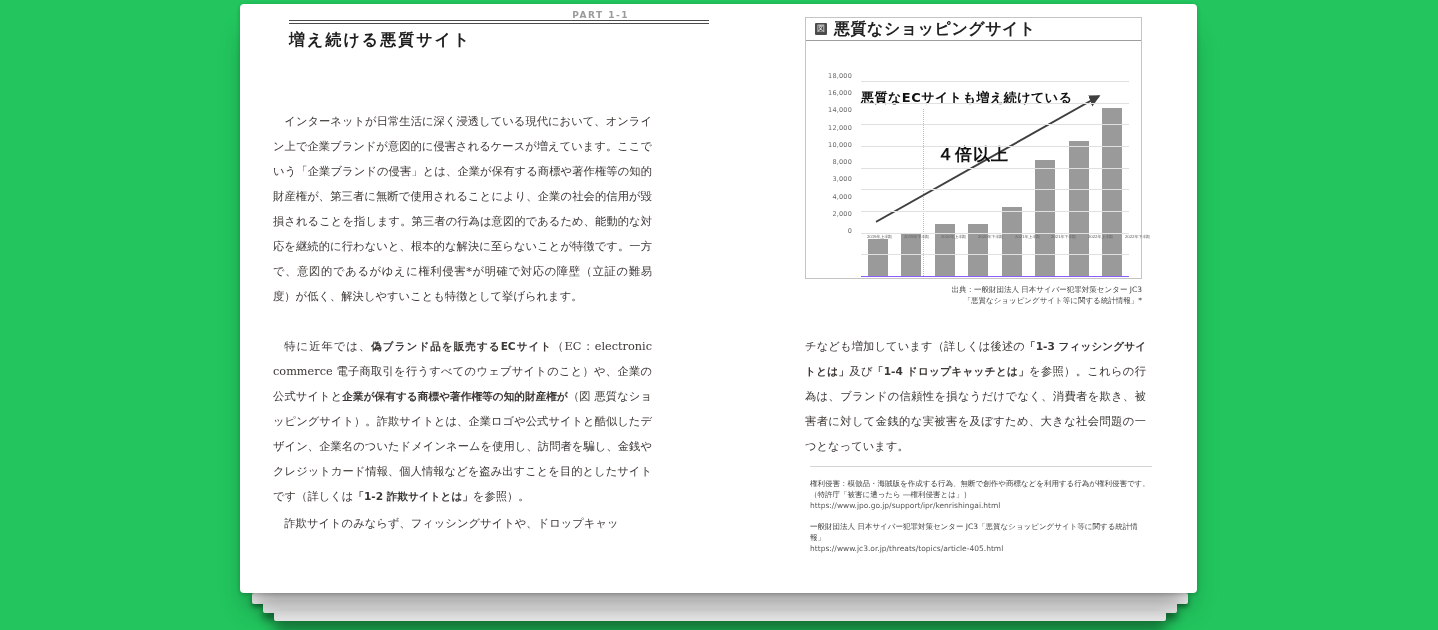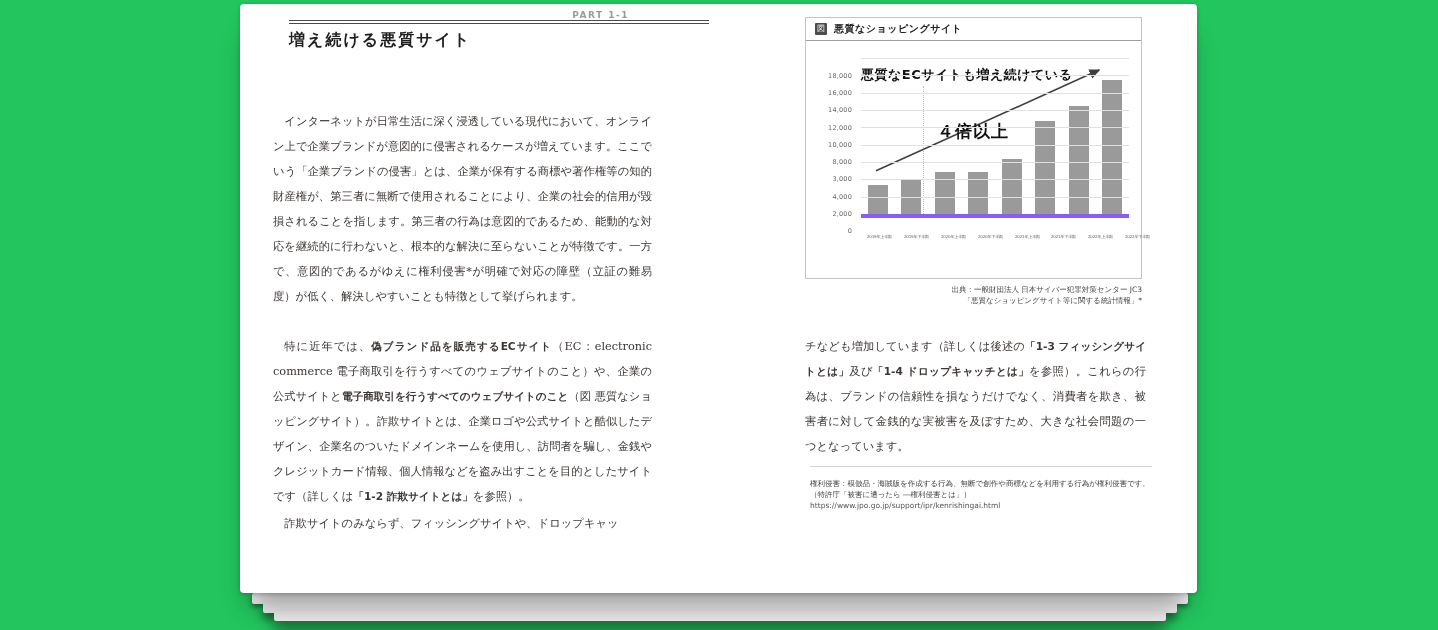--- a/index.html
+++ b/index.html
@@ -32,27 +32,27 @@
   .p1 { top:105px; } .p2 { top:330px; } .p3 { top:507px; } .pr1 { top:330px; }
   .bold-g { font-family:"DejaVu Sans", sans-serif; font-weight:600; font-size:10.6px; }
 
   
   .figure-box { position:absolute; left:565px; top:13px; width:337px; height:262px;
                 background:#fff; border:1px solid #c4c4c4; }
   .figure-header { display:flex; align-items:center; gap:7px; height:23px; padding:0 9px;
                    border-bottom:1px solid #9e9e9e; }
   .figure-label { width:12px; height:12px; background:#4c4c4c; color:#fff; font-family:"DejaVu Sans", sans-serif;
                   font-size:8px; line-height:12px; text-align:center; border-radius:1px; flex:0 0 auto; }
-  .figure-title { font-family:"DejaVu Sans", sans-serif; font-size:10px; font-weight:bold; color:#222; letter-spacing:.5px; }
+  .figure-title { font-family:"DejaVu Sans", sans-serif; font-size:16px; font-weight:bold; color:#222; letter-spacing:.5px; }
 
   .chart-y-axis { position:absolute; left:0; top:58px; width:52px; height:155px; }
   .ytick { position:absolute; right:6px; transform:translateY(-50%); font-family:"DejaVu Sans", sans-serif;
            font-size:6.5px; color:#666; letter-spacing:.2px; }
-  .chart-plot { position:absolute; left:55px; top:40px; width:268px; height:160px;
-                border-bottom:4px solid #8b5cf6; }
+  .chart-plot { position:absolute; left:55px; top:63px; width:268px; height:196px;
+                border-bottom:1px solid #8b5cf6; }
   .gridline { position:absolute; left:0; width:100%; height:1px; background:#e0e0e0; }
   .bars { position:absolute; inset:0; display:flex; align-items:flex-end; justify-content:space-around; }
   .bar { width:20px; }
   .chart-x-axis { position:absolute; left:55px; top:216px; width:268px; display:flex; }
   .xtick { flex:1 1 0; text-align:center; font-family:"DejaVu Sans", sans-serif; font-size:6px;
            color:#666; white-space:nowrap; transform:scale(.68); transform-origin:center top; letter-spacing:-.3px; }
   .divider-dotted { position:absolute; left:62px; top:28px; bottom:0; width:0;
                     border-left:1px dotted #bdbdbd; }
   .anno-headline { position:absolute; left:0px; top:8px; font-family:"DejaVu Sans", sans-serif;
                    font-size:13px; font-weight:bold; color:#111; letter-spacing:.5px; white-space:nowrap; }
@@ -79,21 +79,21 @@
   <div class="stack stack-3"></div>
 
   <div class="page">
 
     <div class="part-label">PART 1-1</div>
     <div class="header-rule"></div>
     <h1 class="page-title">増え続ける悪質サイト</h1>
 
     <div class="col-left">
       <p class="para p1">インターネットが日常生活に深く浸透している現代において、オンライン上で企業ブランドが意図的に侵害されるケースが増えています。ここでいう「企業ブランドの侵害」とは、企業が保有する商標や著作権等の知的財産権が、第三者に無断で使用されることにより、企業の社会的信用が毀損されることを指します。第三者の行為は意図的であるため、能動的な対応を継続的に行わないと、根本的な解決に至らないことが特徴です。一方で、意図的であるがゆえに権利侵害*が明確で対応の障壁（立証の難易度）が低く、解決しやすいことも特徴として挙げられます。</p>
-      <p class="para p2"><span>特に近年では、</span><span class="bold-g">偽ブランド品を販売するECサイト</span><span>（EC：electronic commerce 電子商取引を行うすべてのウェブサイトのこと）や、企業の公式サイトと</span><span class="bold-g">電子商取引を行うすべてのウェブサイトのこと</span><span>（図 悪質なショッピングサイト）。詐欺サイトとは、企業ロゴや公式サイトと酷似したデザイン、企業名のついたドメインネームを使用し、訪問者を騙し、金銭やクレジットカード情報、個人情報などを盗み出すことを目的としたサイトです（詳しくは</span><span class="bold-g">「1-2 詐欺サイトとは」</span><span>を参照）。</span></p>
+      <p class="para p2"><span>特に近年では、</span><span class="bold-g">偽ブランド品を販売するECサイト</span><span>（EC：electronic commerce 電子商取引を行うすべてのウェブサイトのこと）や、企業の公式サイトと</span><span class="bold-g">企業が保有する商標や著作権等の知的財産権が</span><span>（図 悪質なショッピングサイト）。詐欺サイトとは、企業ロゴや公式サイトと酷似したデザイン、企業名のついたドメインネームを使用し、訪問者を騙し、金銭やクレジットカード情報、個人情報などを盗み出すことを目的としたサイトです（詳しくは</span><span class="bold-g">「1-2 詐欺サイトとは」</span><span>を参照）。</span></p>
       <p class="para p3">詐欺サイトのみならず、フィッシングサイトや、ドロップキャッ</p>
     </div>
 
     <div class="col-right-text">
       <p class="para pr1 no-indent"><span>チなども増加しています（詳しくは後述の</span><span class="bold-g">「1-3 フィッシングサイトとは」</span><span>及び</span><span class="bold-g">「1-4 ドロップキャッチとは」</span><span>を参照）。これらの行為は、ブランドの信頼性を損なうだけでなく、消費者を欺き、被害者に対して金銭的な実被害を及ぼすため、大きな社会問題の一つとなっています。</span></p>
     </div>
 
     <div class="figure-box">
       <div class="figure-header">
         <span class="figure-label">図</span>
@@ -161,16 +161,20 @@
     <div class="figure-source">
       <div>出典：一般財団法人 日本サイバー犯罪対策センター JC3</div>
       <div>「悪質なショッピングサイト等に関する統計情報」*</div>
     </div>
 
     <div class="footnotes">
       <div class="footnote-block">
         <div>権利侵害：模倣品・海賊版を作成する行為、無断で創作や商標などを利用する行為が権利侵害です。（特許庁「被害に遭ったら ―権利侵害とは」）</div>
         <div class="footnote-url">https://www.jpo.go.jp/support/ipr/kenrishingai.html</div>
       </div>
+      <div class="footnote-block">
+        <div>一般財団法人 日本サイバー犯罪対策センター JC3「悪質なショッピングサイト等に関する統計情報」</div>
+        <div class="footnote-url">https://www.jc3.or.jp/threats/topics/article-405.html</div>
+      </div>
     </div>
 
   </div>
 </div>
 
 </body></html>

